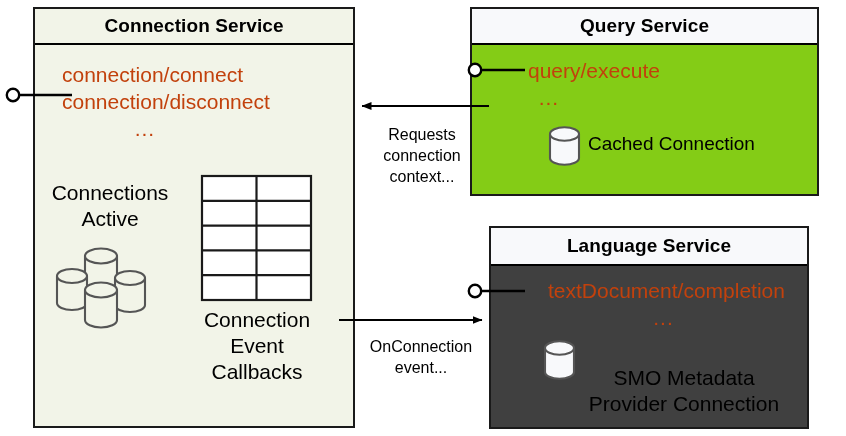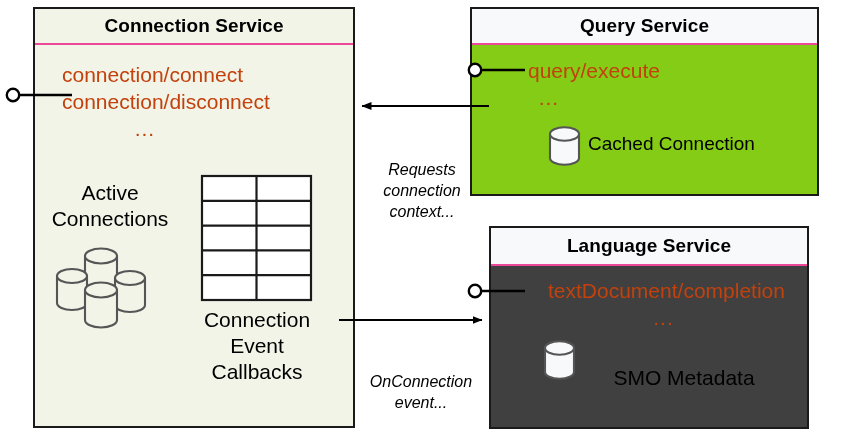--- a/index.html
+++ b/index.html
@@ -24,21 +24,21 @@
     position: absolute;
     box-sizing: border-box;
     border: 2px solid #1a1a1a;
   }
   .box-header {
     position: absolute;
     left: 0;
     right: 0;
     top: 0;
     box-sizing: border-box;
-    border-bottom: 2px solid #ec4899;
+    border-bottom: 2px solid #000000;
     display: flex;
     align-items: center;
     justify-content: center;
     font-weight: bold;
     font-size: 19px;
     color: #000000;
     letter-spacing: 0.1px;
   }
   .box-body {
     position: absolute;
@@ -131,26 +131,24 @@
   #lang-db-label {
     left: 556px;
     top: 337px;
     width: 256px;
     margin-top: 28px;
   }
 
   
   .edge-label {
     position: absolute;
-    font-style: italic;
     font-size: 16px;
     color: #000000;
     line-height: 1.32;
     text-align: center;
-    margin-top: 35px;
   }
   #edge-label-requests { left: 358px; top: 124px; width: 128px; }
   #edge-label-sent { left: 352px; top: 336px; width: 138px; }
 
   
   #overlay {
     position: absolute;
     left: 0;
     top: 0;
     width: 846px;
@@ -168,22 +166,22 @@
     <div class="box-body"></div>
   </div>
 
   <div class="iface-list" id="conn-ifaces">
     <div>connection/connect</div>
     <div>connection/disconnect</div>
     <div class="ellipsis">...</div>
   </div>
 
   <div class="caption" id="active-conn-label">
+    <div>Connections</div>
     <div>Active</div>
-    <div>Connections</div>
   </div>
 
   <div class="caption" id="callbacks-label">
     <div>Connection</div>
     <div>Event</div>
     <div>Callbacks</div>
   </div>
 
   <div class="box" id="box-query">
     <div class="box-header">Query Service</div>
@@ -202,20 +200,21 @@
     <div class="box-body"></div>
   </div>
 
   <div class="iface-list" id="lang-ifaces">
     <div>textDocument/completion</div>
     <div class="ellipsis">...</div>
   </div>
 
   <div class="caption" id="lang-db-label">
     <div>SMO Metadata</div>
+    <div>Provider Connection</div>
   </div>
 
   <div class="edge-label" id="edge-label-requests">
     <div>Requests</div>
     <div>connection</div>
     <div>context...</div>
   </div>
 
   <div class="edge-label" id="edge-label-sent">
     <div>OnConnection</div>

